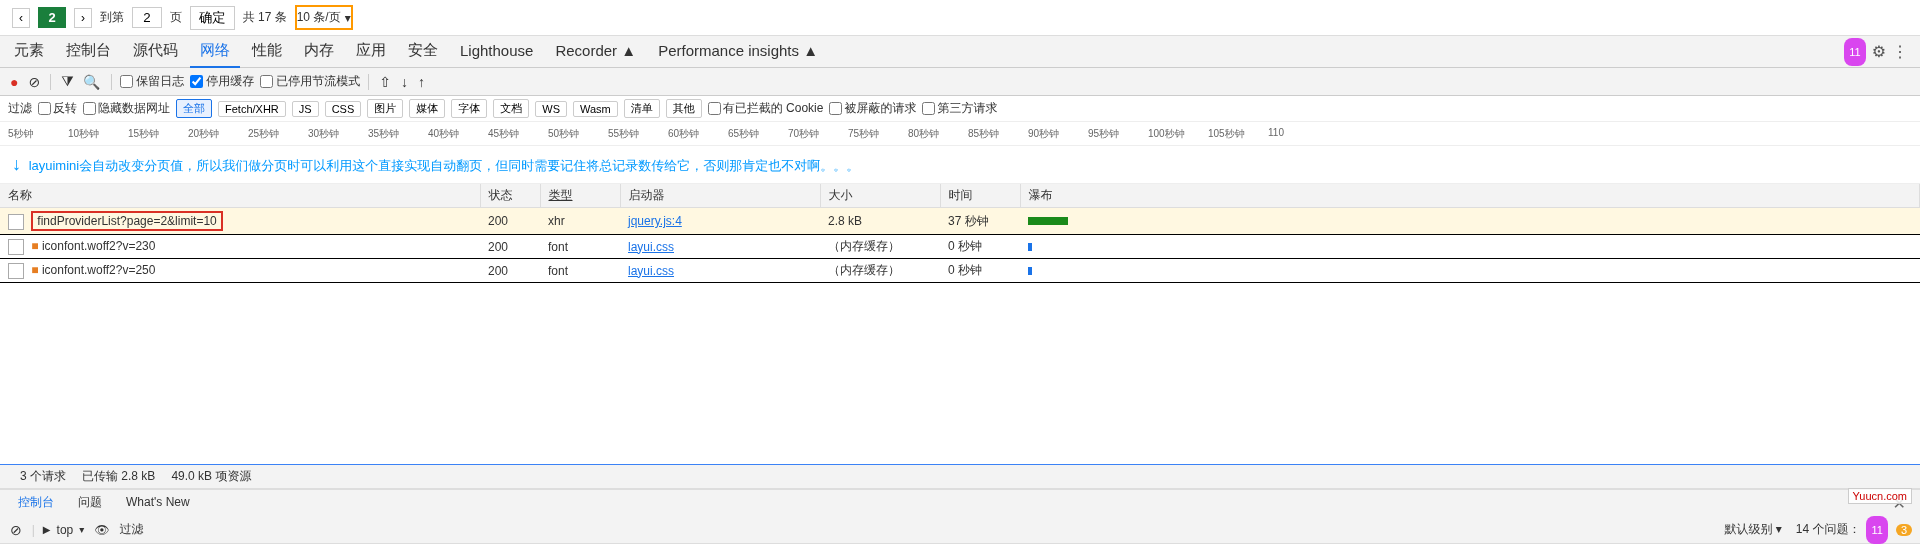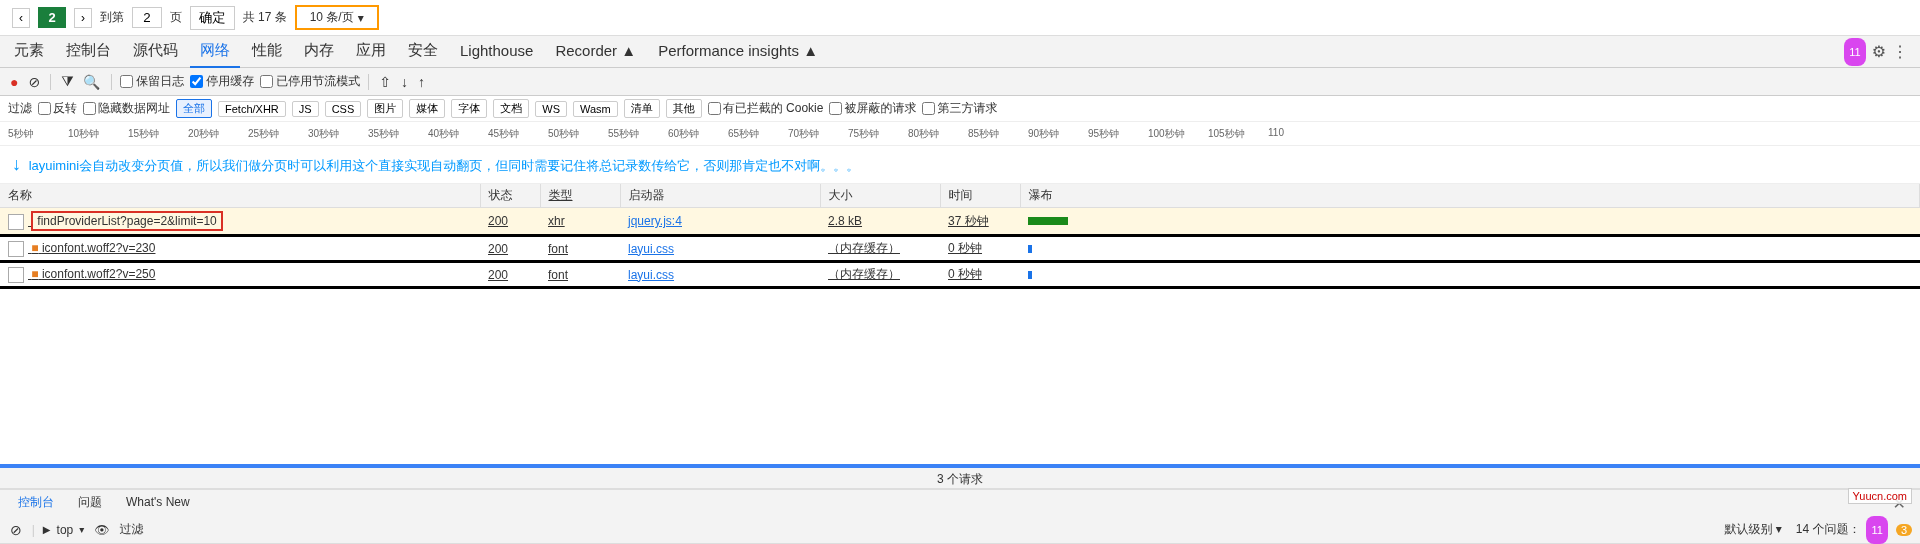--- a/index.html
+++ b/index.html
@@ -44,21 +44,21 @@
     .pagination-bar .page-label { color: #333; }
     .pagination-bar .confirm-btn {
       background: none;
       border: 1px solid #ccc;
       padding: 2px 8px;
       cursor: pointer;
     }
     .pagination-bar .total-label { color: #333; }
     .pagination-bar .per-page-select {
       border: 2px solid #f90;
-      padding: 2px 13px;
+      padding: 2px 0;
       background: #fff;
       cursor: pointer;
       display: flex;
       align-items: center;
       gap: 4px;
     }
 
     
     .devtools-tabs {
       background: #f3f3f3;
@@ -199,23 +199,22 @@
       text-align: left;
       padding: 3px 8px;
       font-weight: normal;
       color: #333;
       border-right: 1px solid #ddd;
       font-size: 12px;
       cursor: pointer;
       user-select: none;
     }
     .network-table tbody tr {
-      border-bottom: 3px solid #000000;
-      cursor: pointer;
-      text-decoration: underline;
+      border-bottom: 1px solid #000000;
+      cursor: pointer;
     }
     .network-table td {
       padding: 3px 8px;
       font-size: 12px;
       white-space: nowrap;
     }
     .row-highlight { background: #fff8e1; }
     .row-highlight td:first-child { color: #333; }
     .name-box {
       border: 2px solid #d93025;
@@ -226,29 +225,28 @@
     .size-cell { color: #333; }
     .waterfall-cell { padding: 3px 4px; }
     .waterfall-bar-container { display: flex; align-items: center; height: 14px; min-width: 100px; }
     .waterfall-bar { height: 8px; }
     .waterfall-green { background: #1a8a1a; }
     .waterfall-dot { width: 4px; height: 8px; background: #1a73e8; }
 
     
     .status-bar {
       background: #f3f3f3;
-      border-top: 4px solid #3b82f6;
+      border-top: 1px solid #3b82f6;
       display: flex;
       align-items: center;
       gap: 16px;
-      padding: 3px 8px;
+      padding: 3px 20px;
       font-size: 12px;
       color: #333;
       height: 24px;
-      flex-direction: column;
     }
 
     
     .console-tabs {
       background: #f3f3f3;
       border-top: 2px solid #ddd;
       display: flex;
       align-items: center;
       gap: 0;
       padding: 0 8px;

